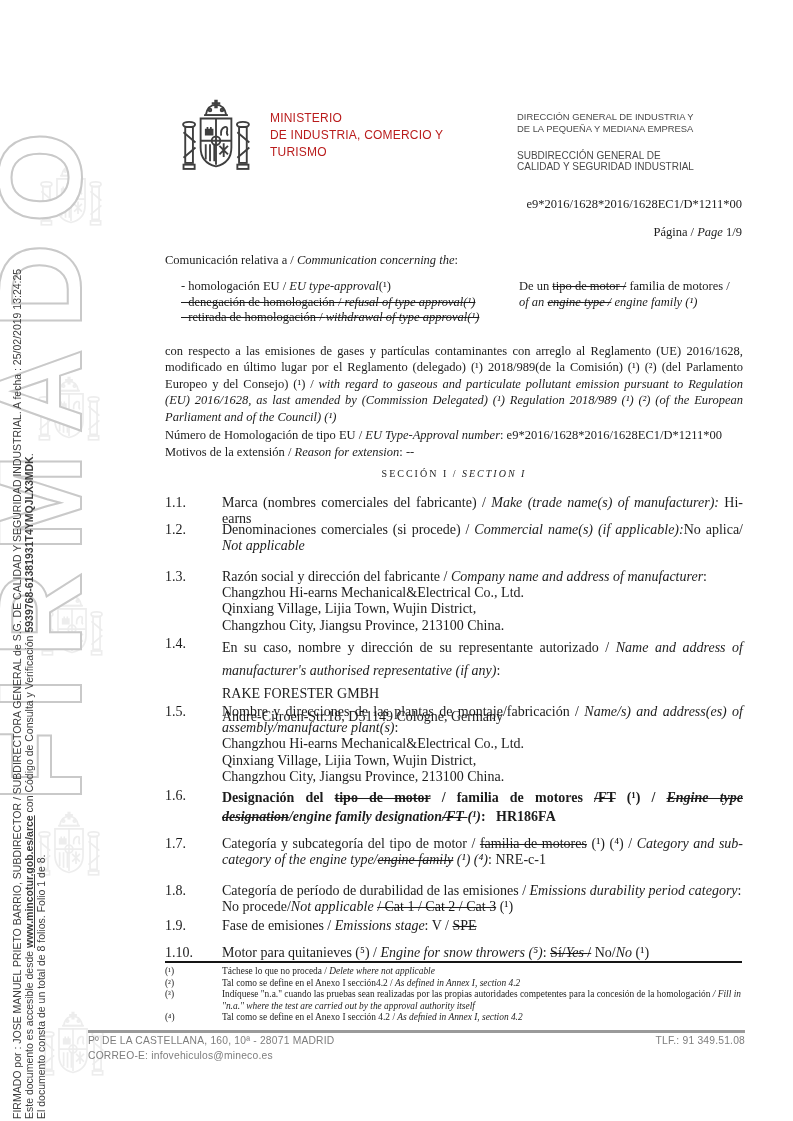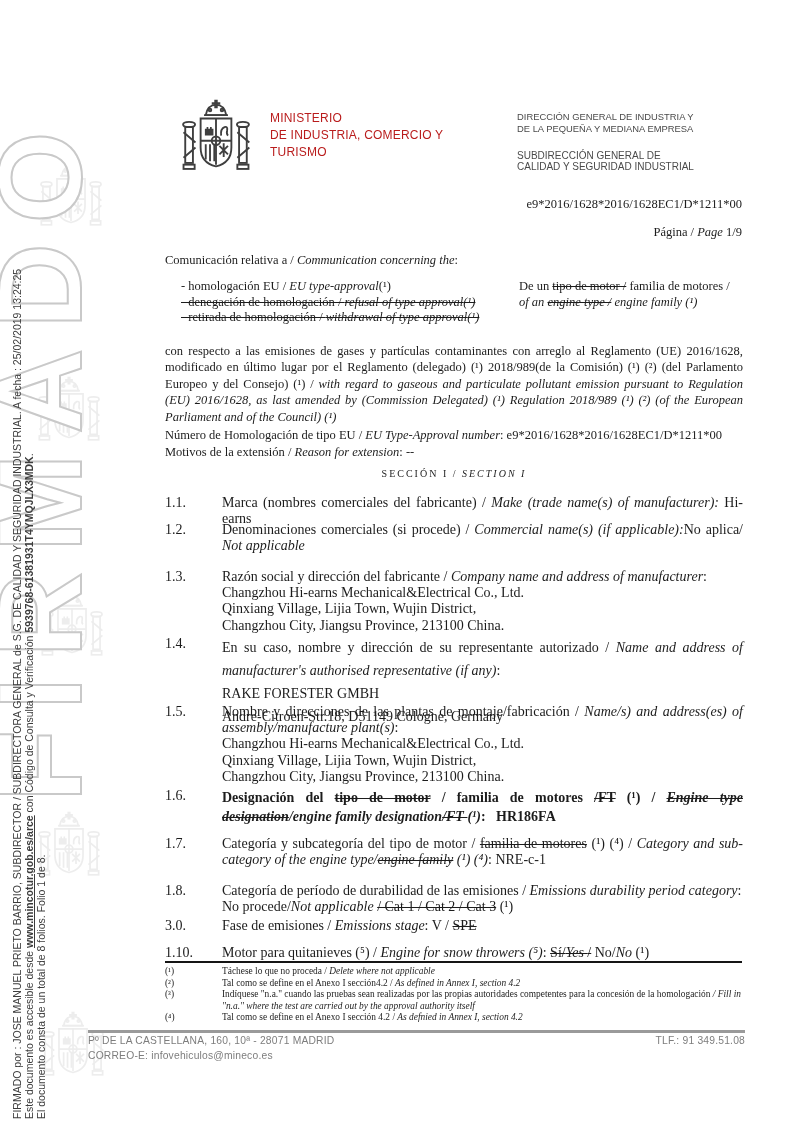--- a/index.html
+++ b/index.html
@@ -254,21 +254,21 @@
 
   <div class="item" id="item-1-8">
     <span class="num">1.8.</span>
     <div class="body">
       <div><span>Categoría de período de durabilidad de las emisiones / </span><span class="it">Emissions durability period category</span><span>:</span></div>
       <div class="line"><span>No procede/</span><span class="it">Not applicable</span><span> </span><span class="st">/ Cat 1 / Cat 2 / Cat 3</span><span> (¹)</span></div>
     </div>
   </div>
 
   <div class="item" id="item-1-9">
-    <span class="num">3.0.</span>
+    <span class="num">1.9.</span>
     <div class="body">
         <div><span>Fase de emisiones / </span><span class="it">Emissions stage</span><span>: V / </span><span class="st">SPE</span></div>
       </div>
   </div>
 
   <div class="item" id="item-1-10">
     <span class="num">1.10.</span>
     <div class="body">
         <div><span>Motor para quitanieves (⁵) / </span><span class="it">Engine for snow throwers (⁵)</span><span>: </span><span class="st">Sí/</span><span class="it st">Yes </span><span class="st">/</span><span> No/</span><span class="it">No</span><span> (¹)</span></div>
       </div>

